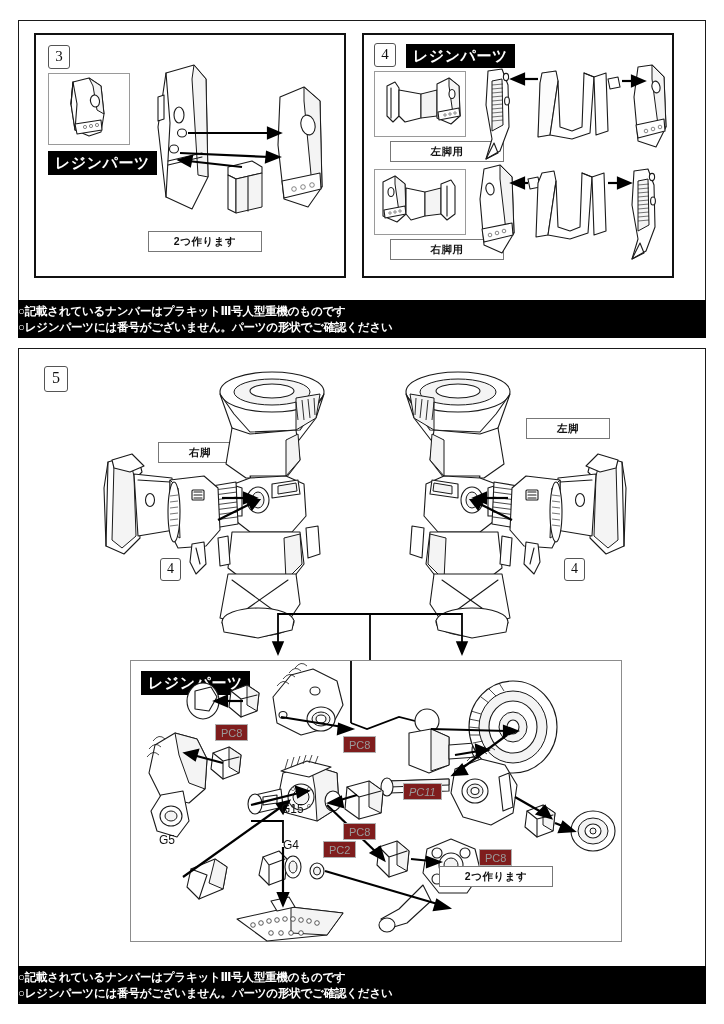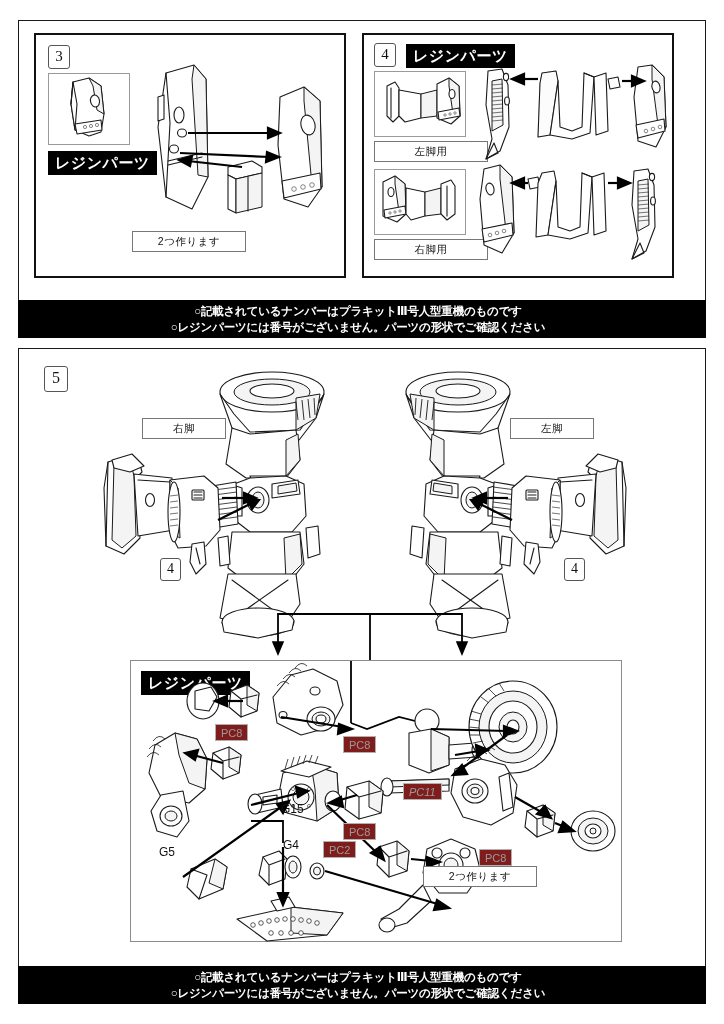--- a/index.html
+++ b/index.html
@@ -32,21 +32,21 @@
   
   .banner {
     position: absolute;
     left: 18px;
     width: 688px;
     height: 38px;
     background: #000;
     color: #fff;
     box-sizing: border-box;
     padding: 3px 8px 0 0;
-    text-align: center;
+    text-align: left;
     font-size: 11.5px;
     line-height: 16px;
     letter-spacing: -0.2px;
     font-weight: 700;
   }
   #banner-top    { top: 300px; }
   #banner-bottom { top: 966px; }
   .banner div { white-space: nowrap; }
 
   
@@ -85,25 +85,26 @@
     letter-spacing: 0.5px;
     white-space: nowrap;
   }
   
   .chip-white {
     position: absolute;
     background: #fff;
     color: #111;
     border: 1.2px solid #777;
     font-size: 10.5px;
-    font-weight: 400;
+    font-weight: 700;
     padding: 3px 10px 2px 10px;
     letter-spacing: 0.5px;
     white-space: nowrap;
     text-align: center;
+    margin-left: 16px;
   }
   
   .thumb-box {
     position: absolute;
     border: 1px solid #9a9a9a;
     background: #fff;
     box-sizing: border-box;
   }
 
   
@@ -355,21 +356,21 @@
 
 <div class="banner" id="banner-top">
   <div>○記載されているナンバーはプラキットⅢ号人型重機のものです</div>
   <div>○レジンパーツには番号がございません。パーツの形状でご確認ください</div>
 </div>
 
 <div class="sheet" id="sheet-bottom"></div>
 
 <div class="step-num" style="left:44px; top:366px; width:22px; height:24px; line-height:22px; font-size:16px;">5</div>
 
-<div class="chip-white" style="left:142px; top:418px; width:62px;">右脚</div>
+<div class="chip-white" style="left:142px; top:442px; width:62px;">右脚</div>
 
 <div class="chip-white" style="left:510px; top:418px; width:62px;">左脚</div>
 
 <svg class="art" style="left:100px; top:368px;" width="250" height="270" viewBox="0 0 250 270">
 
   <g>
     <ellipse class="fw" cx="172" cy="24" rx="52" ry="20"></ellipse>
     <ellipse class="fgl" cx="172" cy="24" rx="38" ry="13"></ellipse>
     <ellipse class="fw" cx="172" cy="23" rx="22" ry="7"></ellipse>
     <path class="fw" d="M120 26 L132 60 L150 76 L196 76 L216 50 L224 26 L216 40 L200 62 L150 64 L134 46 Z"></path>
@@ -771,21 +772,21 @@
   </svg>
 
   <div class="chip-part" style="left:84px; top:63px;">PC8</div>
   <div class="chip-part" style="left:212px; top:75px;">PC8</div>
   <div class="chip-part" style="left:212px; top:162px;">PC8</div>
   <div class="chip-part" style="left:348px; top:188px;">PC8</div>
   <div class="chip-part" style="left:272px; top:122px;font-style:italic;">PC11</div>
   <div class="chip-part" style="left:192px; top:180px;">PC2</div>
 
   <div class="label-part" style="left:150px; top:141px;">G15</div>
-  <div class="label-part" style="left:28px; top:184px;">G5</div>
+  <div class="label-part" style="left:28px; top:172px;">G5</div>
   <div class="label-part" style="left:152px; top:177px;">G4</div>
 
   <div class="chip-white" style="left:292px; top:205px; width:92px;">2つ作ります</div>
 </div>
 
 <div class="banner" id="banner-bottom">
   <div>○記載されているナンバーはプラキットⅢ号人型重機のものです</div>
   <div>○レジンパーツには番号がございません。パーツの形状でご確認ください</div>
 </div>
 

